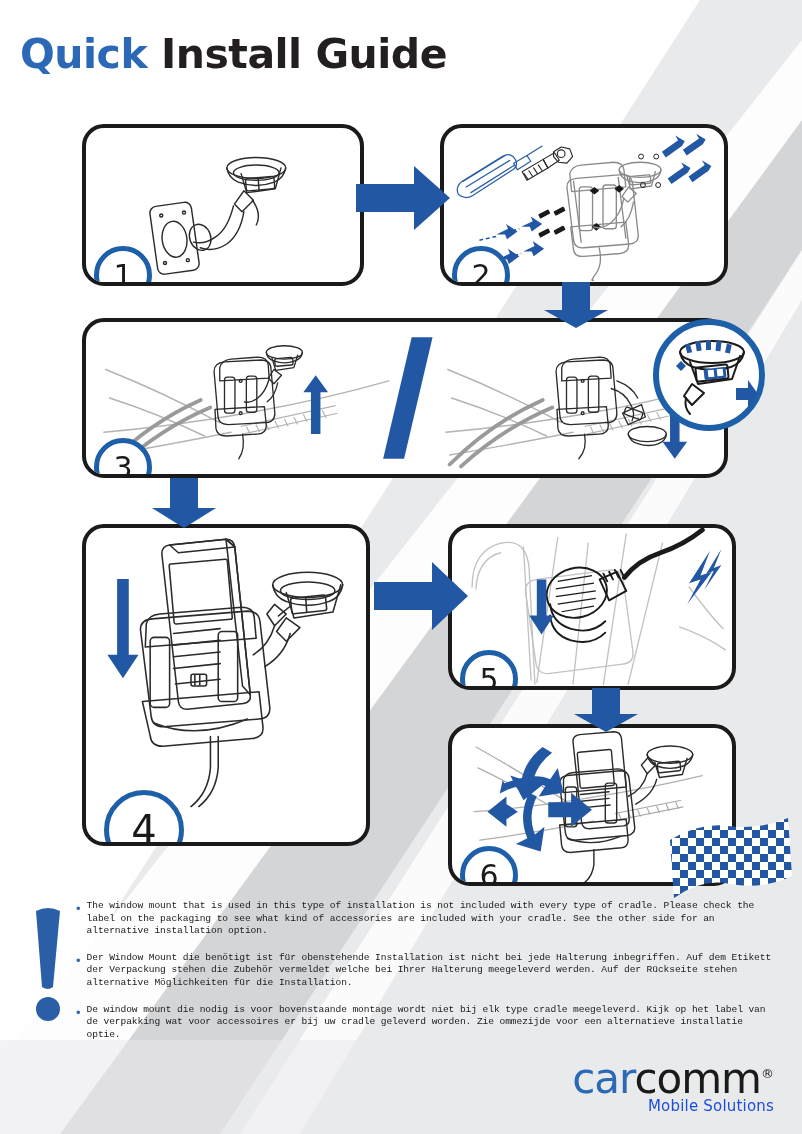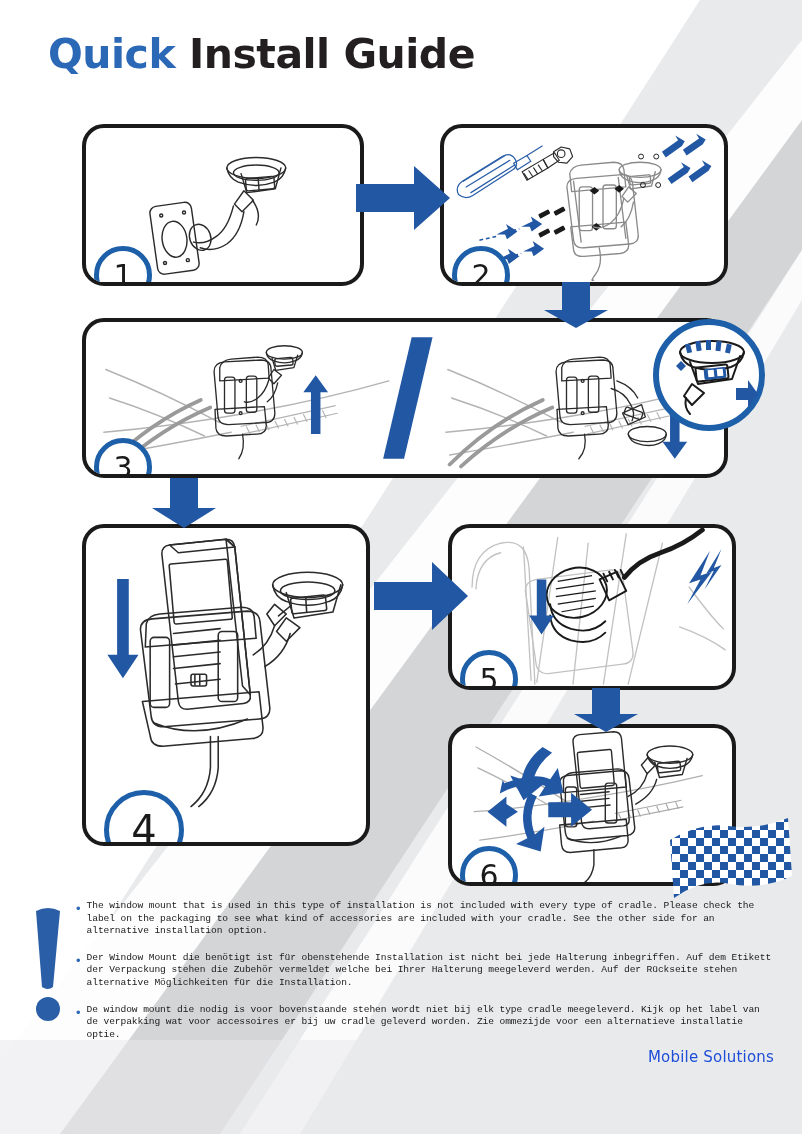--- a/index.html
+++ b/index.html
@@ -16,21 +16,21 @@
     width:802px;height:1134px;
     overflow:hidden;
   }
   
   .bg-stripes{
     position:absolute;inset:0;
     z-index:0;pointer-events:none;
   }
   
   .title{
-    position:absolute;left:48px;top:30px;
+    position:absolute;left:20px;top:30px;
     font-size:41px;font-weight:bold;
     letter-spacing:-0.5px;
     z-index:5;
     white-space:nowrap;
     font-family:"DejaVu Sans", sans-serif;
   }
   .title .t-blue{color:#2b68b5;}
   .title .t-dark{color:#231f20;}
 
   
@@ -542,21 +542,22 @@
     <div class="note-row">
       <span class="note-bullet">•</span>
       <span class="note-text">The window mount that is used in this type of installation is not included with every type of cradle. Please check the label on the packaging to see what kind of accessories are included with your cradle. See the other side for an alternative installation option.</span>
     </div>
     <div class="note-row">
       <span class="note-bullet">•</span>
       <span class="note-text">Der Window Mount die benötigt ist für obenstehende Installation ist nicht bei jede Halterung inbegriffen. Auf dem Etikett der Verpackung stehen die Zubehör vermeldet welche bei Ihrer Halterung meegeleverd werden. Auf der Rückseite stehen alternative Möglichkeiten für die Installation.</span>
     </div>
     <div class="note-row">
       <span class="note-bullet">•</span>
-      <span class="note-text">De window mount die nodig is voor bovenstaande stehen wordt niet bij elk type cradle meegeleverd. Kijk op het label van de verpakking wat voor accessoires er bij uw cradle geleverd worden. Zie ommezijde voor een alternatieve installatie optie.</span>
+      <span class="note-text">De window mount die nodig is voor bovenstaande montage wordt niet bij elk type cradle meegeleverd. Kijk op het label van de verpakking wat voor accessoires er bij uw cradle geleverd worden. Zie ommezijde voor een alternatieve installatie optie.</span>
     </div>
   </div>
 
   <div class="logo">
+    <div class="logo-main"><span class="logo-car">car</span><span class="logo-comm">comm</span><span class="logo-reg">®</span></div>
     <div class="logo-sub">Mobile Solutions</div>
   </div>
 
 </div>
 
 </body></html>

